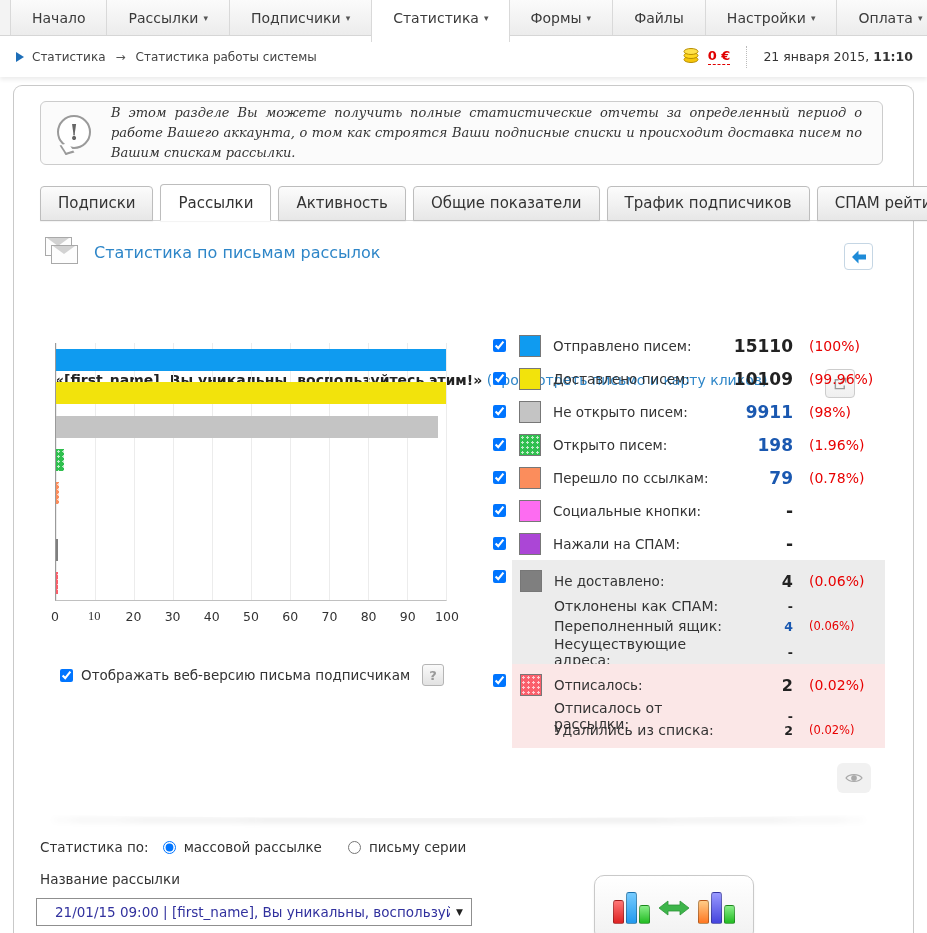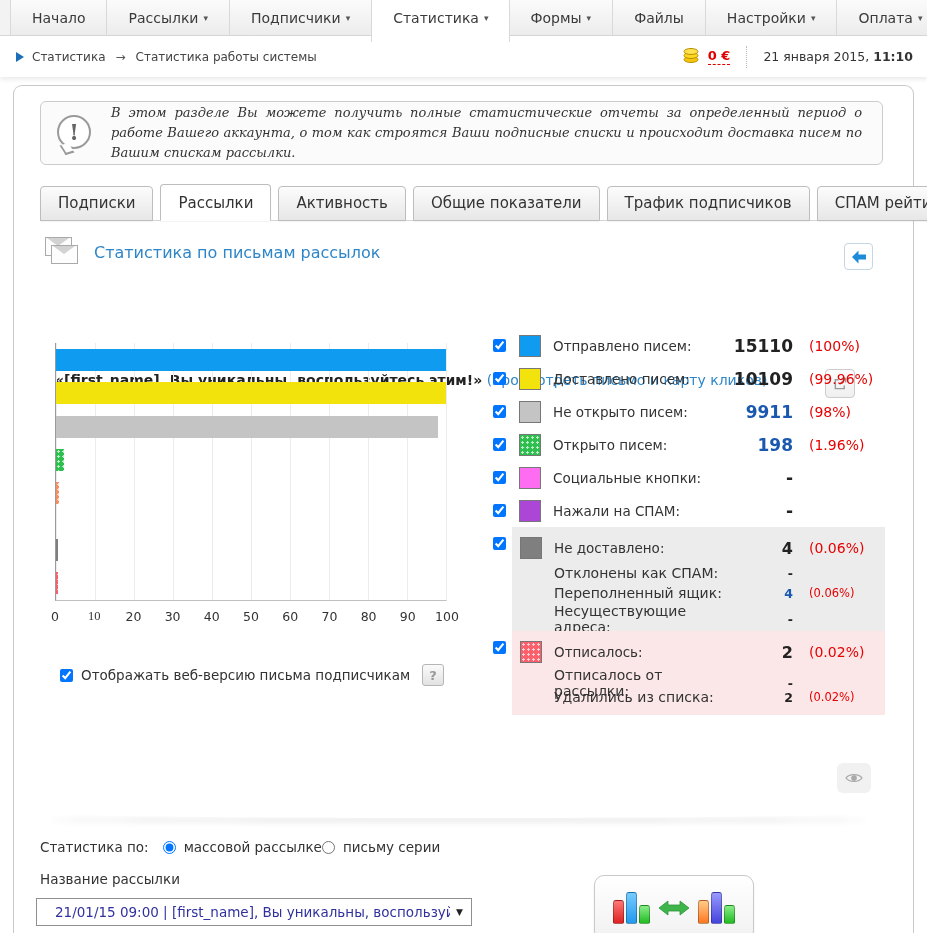--- a/index.html
+++ b/index.html
@@ -111,21 +111,21 @@
   .webver input { width:13px; height:13px; cursor:pointer; }
   .help-btn { width:22px; height:22px; border:1px solid #b5b5b5; border-radius:3px;
     background:linear-gradient(#fafafa,#e2e2e2); color:#999; font-weight:bold; font-size:13px;
     display:flex; align-items:center; justify-content:center; cursor:pointer; margin-left:4px; }
   .eye-btn { position:absolute; right:42px; top:677px; width:34px; height:30px; border-radius:6px;
     background:#f1f1f1; display:flex; align-items:center; justify-content:center; cursor:pointer; }
   .section-shadow { position:absolute; left:30px; right:40px; top:722px; height:10px; border-radius:50%;
     box-shadow:0 7px 6px -4px rgba(0,0,0,0.22); }
 
   .statsby { position:absolute; left:26px; top:753px; display:flex; align-items:center; gap:14px; font-size:13.5px; }
-  .statsby .radios { display:flex; }
+  .statsby .radios { display:flex; gap:26px; }
   .radio-opt { display:flex; align-items:center; gap:8px; cursor:pointer; }
   .radio-opt input { width:13px; height:13px; }
   .camp-label { position:absolute; left:26px; top:785px; font-size:13.5px; color:#333; }
   .campaign-select { position:absolute; left:22px; top:812px; width:436px; height:28px; border:1px solid #8f8f8f;
     background:#fff; display:flex; align-items:center; padding:0 8px 0 18px; cursor:pointer; }
   .campaign-select .sel-text { flex:1; font-size:13.5px; color:#31319e; white-space:nowrap; overflow:hidden; }
   .campaign-select .sel-arrow { font-size:9px; color:#222; margin-left:6px; }
 
   .compare-btn { position:absolute; left:580px; top:789px; width:160px; height:66px; border:1px solid #c9c9c9;
     border-radius:10px; background:linear-gradient(#ffffff,#f1f1f1); box-shadow:0 1px 2px rgba(0,0,0,.08);
@@ -310,20 +310,29 @@
         <div>
           <div class="swatch dotted" style="background-color: rgb(47, 191, 78);"></div>
         </div>
         <span class="llabel">Открыто писем:</span>
         <span class="lvalue link">198</span>
         <span class="lpct">(1.96%)</span>
       </div>
       <div class="lrow">
         <input type="checkbox" checked="" style="">
         <div>
+          <div class="swatch" style="background-color: rgb(251, 141, 92);"></div>
+        </div>
+        <span class="llabel">Перешло по ссылкам:</span>
+        <span class="lvalue link">79</span>
+        <span class="lpct">(0.78%)</span>
+      </div>
+      <div class="lrow">
+        <input type="checkbox" checked="" style="">
+        <div>
           <div class="swatch" style="background-color: rgb(253, 108, 241);"></div>
         </div>
         <span class="llabel">Социальные кнопки:</span>
         <span class="lvalue">-</span>
         <span class="lpct"></span>
       </div>
       <div class="lrow">
         <input type="checkbox" checked="" style="">
         <div>
           <div class="swatch" style="background-color: rgb(171, 70, 214);"></div>

